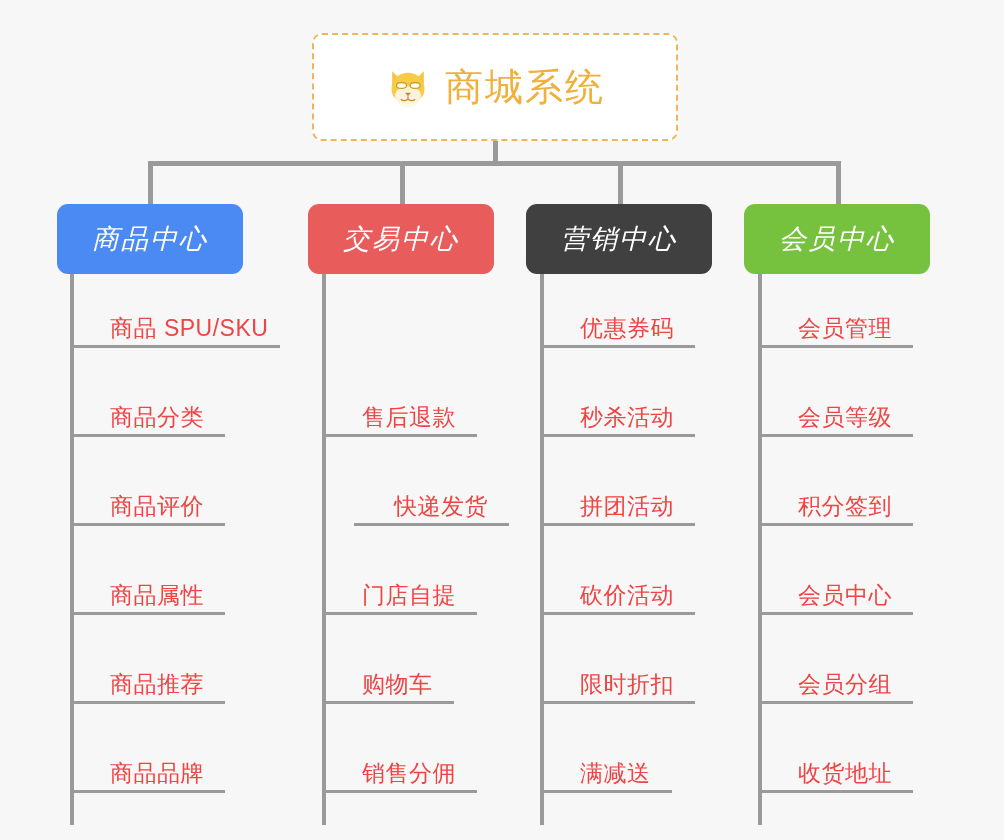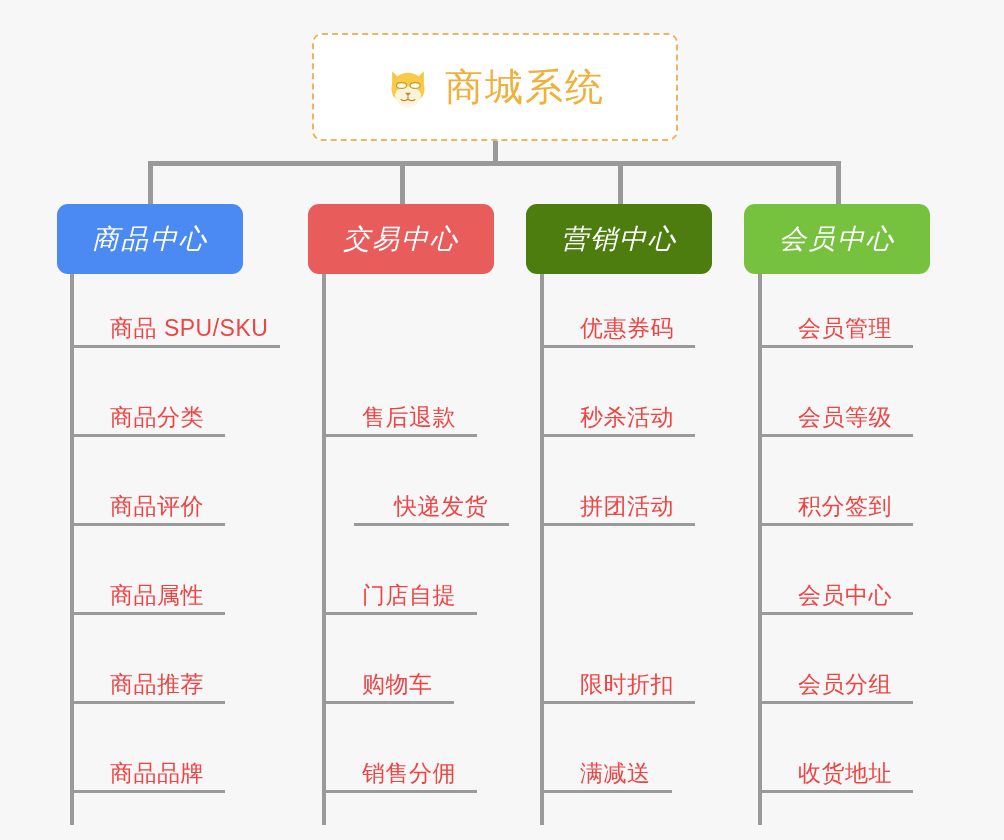--- a/index.html
+++ b/index.html
@@ -166,33 +166,36 @@
   <div class="leaf" style="left: 322px; top: 526px; width: 155px; border-bottom-color: rgb(154, 154, 154);">
       <span class="leaf-label">门店自提</span>
     </div>
   <div class="leaf" style="left: 322px; top: 615px; width: 132px; border-bottom-color: rgb(154, 154, 154);">
       <span class="leaf-label">购物车</span>
     </div>
   <div class="leaf" style="left: 322px; top: 704px; width: 155px; border-bottom-color: rgb(154, 154, 154);">
       <span class="leaf-label">销售分佣</span>
     </div>
 
-  <div class="cat-header" style="left: 526px; top: 204px; width: 186px; background: #4d7c0f;">
+  <div class="cat-header" style="left: 526px; top: 204px; width: 186px; background: #404040;">
     <span>营销中心</span>
   </div>
   <div class="spine" style="left: 540px; top: 274px; height: 551px; background: rgb(154, 154, 154);"></div>
   <div class="leaf" style="left: 540px; top: 259px; width: 155px; border-bottom-color: rgb(154, 154, 154);">
       <span class="leaf-label">优惠券码</span>
     </div>
   <div class="leaf" style="left: 540px; top: 348px; width: 155px; border-bottom-color: rgb(154, 154, 154);">
       <span class="leaf-label">秒杀活动</span>
     </div>
   <div class="leaf" style="left: 540px; top: 437px; width: 155px; border-bottom-color: rgb(154, 154, 154);">
       <span class="leaf-label">拼团活动</span>
     </div>
+  <div class="leaf" style="left: 540px; top: 526px; width: 155px; border-bottom-color: rgb(154, 154, 154);">
+      <span class="leaf-label">砍价活动</span>
+    </div>
   <div class="leaf" style="left: 540px; top: 615px; width: 155px; border-bottom-color: rgb(154, 154, 154);">
       <span class="leaf-label">限时折扣</span>
     </div>
   <div class="leaf" style="left: 540px; top: 704px; width: 132px; border-bottom-color: rgb(154, 154, 154);">
       <span class="leaf-label">满减送</span>
     </div>
 
   <div class="cat-header" style="left: 744px; top: 204px; width: 186px; background: rgb(118, 193, 62);">
     <span>会员中心</span>
   </div>

